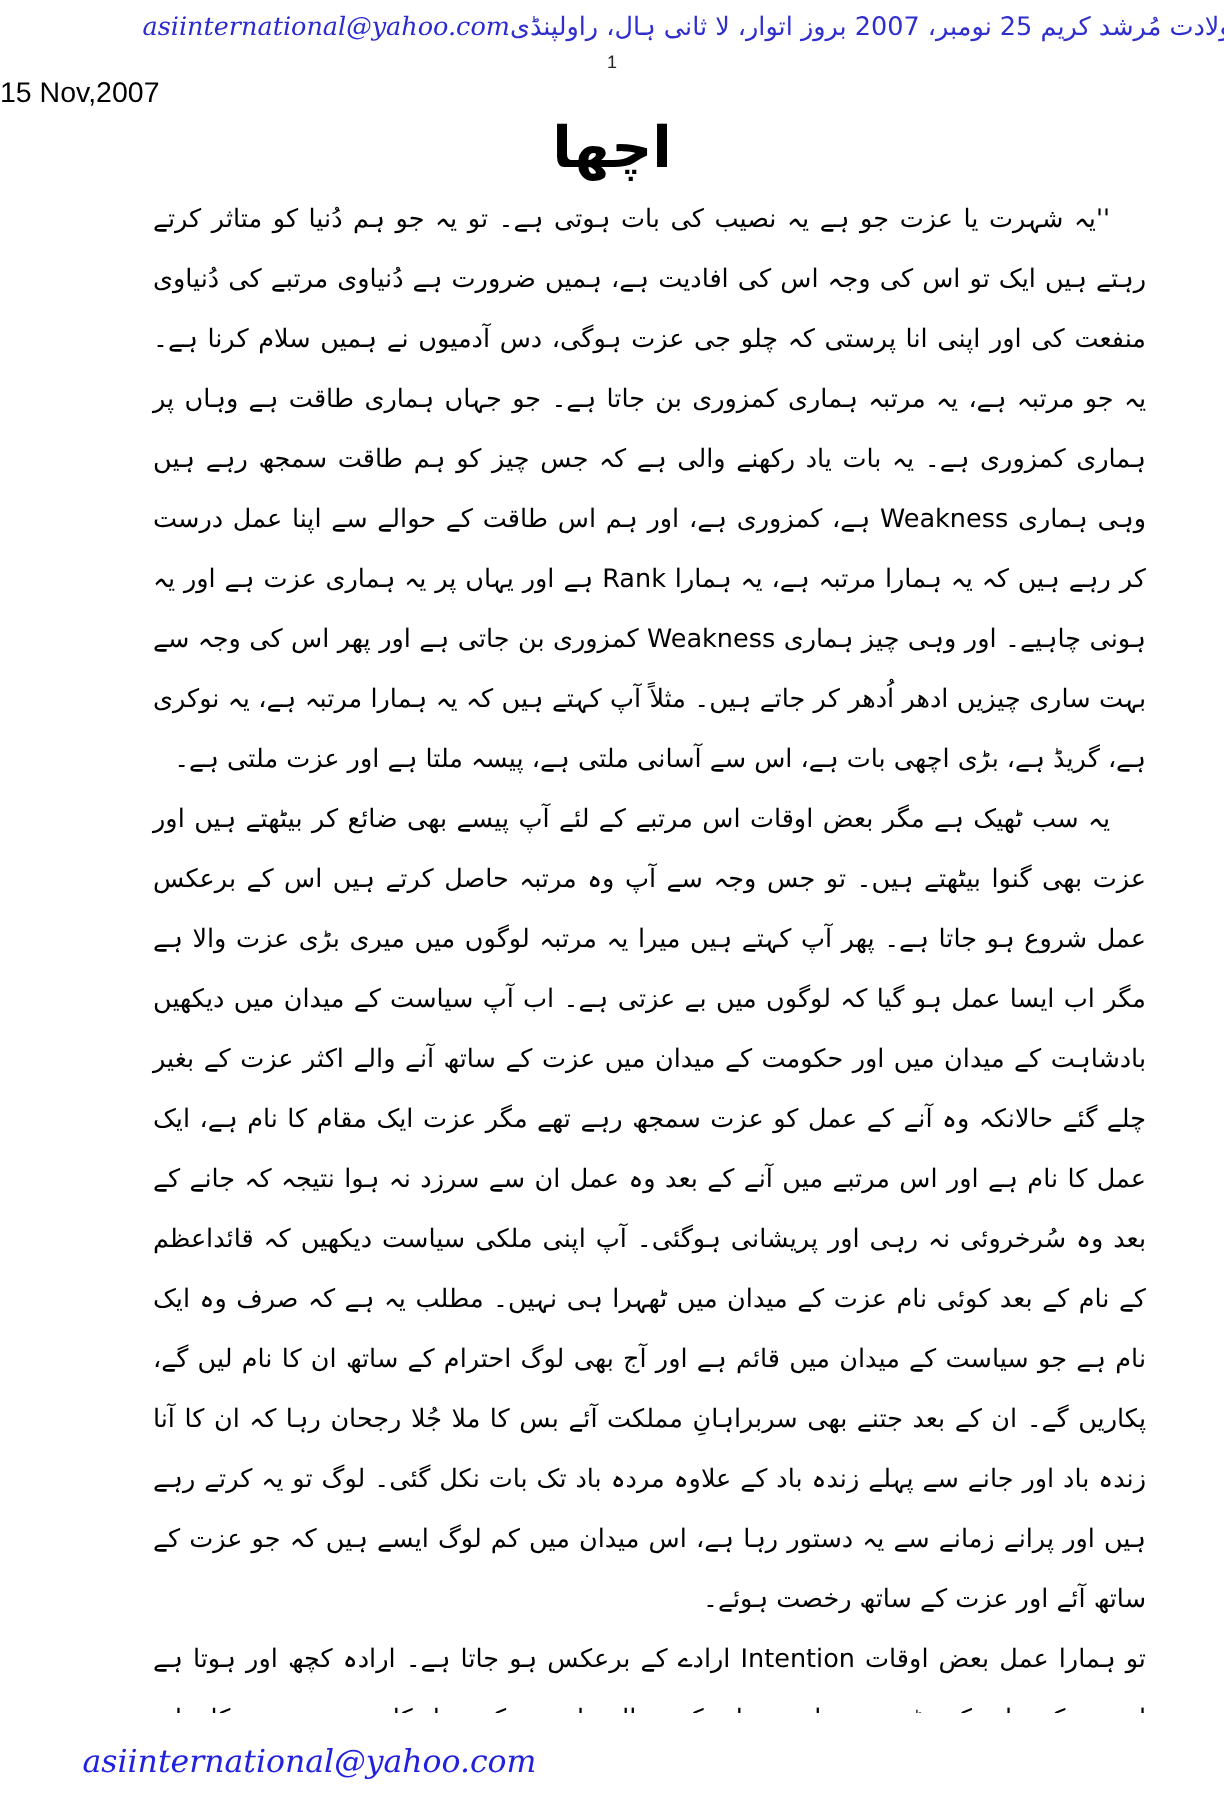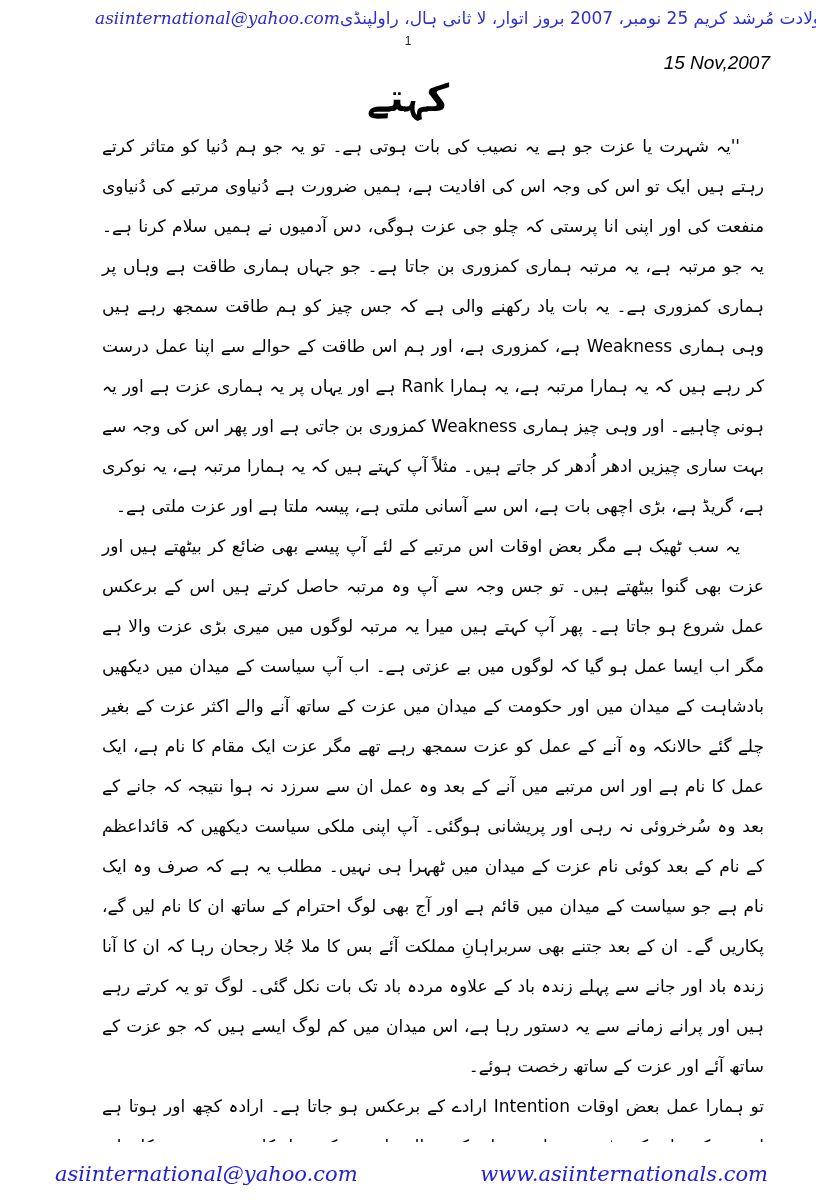--- a/index.html
+++ b/index.html
@@ -40,28 +40,26 @@
   }
   .page-number {
     text-align: center;
     font-family: "Liberation Sans", sans-serif;
     font-size: 12px;
     color: #222222;
     line-height: 14px;
     margin-top: 1px;
   }
   .date-line {
-    text-align: right;
     padding-right: 46px;
     font-family: "Liberation Sans", sans-serif;
     font-size: 19px;
     color: #000000;
     line-height: 22px;
     margin-top: 4px;
-    font-style: italic;
   }
   
   .doc-title {
     direction: rtl;
     text-align: center;
     font-size: 38px;
     font-weight: bold;
     line-height: 44px;
     margin: 2px 0 6px 0;
     color: #000000;
@@ -108,24 +106,23 @@
 
 <div class="header-row">
   <a class="header-email">asiinternational@yahoo.com</a>
   <div class="header-event">جشن یوم ولادت مُرشد کریم 25 نومبر، 2007 بروز اتوار، لا ثانی ہال، راولپنڈی</div>
 </div>
 
 <div class="page-number">1</div>
 
 <div class="date-line">15 Nov,2007</div>
 
-<div class="doc-title">کہتے</div>
+<div class="doc-title">اچھا</div>
 
 <div class="content">
   <p class="indent">''یہ شہرت یا عزت جو ہے یہ نصیب کی بات ہوتی ہے۔ تو یہ جو ہم دُنیا کو متاثر کرتے رہتے ہیں ایک تو اس کی وجہ اس کی افادیت ہے، ہمیں ضرورت ہے دُنیاوی مرتبے کی دُنیاوی منفعت کی اور اپنی انا پرستی کہ چلو جی عزت ہوگی، دس آدمیوں نے ہمیں سلام کرنا ہے۔ یہ جو مرتبہ ہے، یہ مرتبہ ہماری کمزوری بن جاتا ہے۔ جو جہاں ہماری طاقت ہے وہاں پر ہماری کمزوری ہے۔ یہ بات یاد رکھنے والی ہے کہ جس چیز کو ہم طاقت سمجھ رہے ہیں وہی ہماری Weakness ہے، کمزوری ہے، اور ہم اس طاقت کے حوالے سے اپنا عمل درست کر رہے ہیں کہ یہ ہمارا مرتبہ ہے، یہ ہمارا Rank ہے اور یہاں پر یہ ہماری عزت ہے اور یہ ہونی چاہیے۔ اور وہی چیز ہماری Weakness کمزوری بن جاتی ہے اور پھر اس کی وجہ سے بہت ساری چیزیں ادھر اُدھر کر جاتے ہیں۔ مثلاً آپ کہتے ہیں کہ یہ ہمارا مرتبہ ہے، یہ نوکری ہے، گریڈ ہے، بڑی اچھی بات ہے، اس سے آسانی ملتی ہے، پیسہ ملتا ہے اور عزت ملتی ہے۔</p>
   <p class="indent">یہ سب ٹھیک ہے مگر بعض اوقات اس مرتبے کے لئے آپ پیسے بھی ضائع کر بیٹھتے ہیں اور عزت بھی گنوا بیٹھتے ہیں۔ تو جس وجہ سے آپ وہ مرتبہ حاصل کرتے ہیں اس کے برعکس عمل شروع ہو جاتا ہے۔ پھر آپ کہتے ہیں میرا یہ مرتبہ لوگوں میں میری بڑی عزت والا ہے مگر اب ایسا عمل ہو گیا کہ لوگوں میں بے عزتی ہے۔ اب آپ سیاست کے میدان میں دیکھیں بادشاہت کے میدان میں اور حکومت کے میدان میں عزت کے ساتھ آنے والے اکثر عزت کے بغیر چلے گئے حالانکہ وہ آنے کے عمل کو عزت سمجھ رہے تھے مگر عزت ایک مقام کا نام ہے، ایک عمل کا نام ہے اور اس مرتبے میں آنے کے بعد وہ عمل ان سے سرزد نہ ہوا نتیجہ کہ جانے کے بعد وہ سُرخروئی نہ رہی اور پریشانی ہوگئی۔ آپ اپنی ملکی سیاست دیکھیں کہ قائداعظم کے نام کے بعد کوئی نام عزت کے میدان میں ٹھہرا ہی نہیں۔ مطلب یہ ہے کہ صرف وہ ایک نام ہے جو سیاست کے میدان میں قائم ہے اور آج بھی لوگ احترام کے ساتھ ان کا نام لیں گے، پکاریں گے۔ ان کے بعد جتنے بھی سربراہانِ مملکت آئے بس کا ملا جُلا رجحان رہا کہ ان کا آنا زندہ باد اور جانے سے پہلے زندہ باد کے علاوہ مردہ باد تک بات نکل گئی۔ لوگ تو یہ کرتے رہے ہیں اور پرانے زمانے سے یہ دستور رہا ہے، اس میدان میں کم لوگ ایسے ہیں کہ جو عزت کے ساتھ آئے اور عزت کے ساتھ رخصت ہوئے۔</p>
   <p>تو ہمارا عمل بعض اوقات Intention ارادے کے برعکس ہو جاتا ہے۔ ارادہ کچھ اور ہوتا ہے اور ہم کچھ اور کر بیٹھتے ہیں اور یہ یاد رکھنے والی بات ہے کہ عمل کا وہ حصہ جس کا تعلق لوگوں کو متاثر کرنے کے ساتھ ہے، اس حصے میں ہمیشہ غلطی ہوسکتی ہے۔ اس لئے بڑی احتیاط کرنی چاہیے۔ عمل کا وہ حصہ جس سے ہم لوگوں کو متاثر کرنا چاہ رہے ہیں ہم اسی میں غلطی کر جاتے ہیں بلکہ اسی کے اندر غلطی ہوجاتی ہے، مثلاً یہ کہ ہم پیسے کے ذریعے عزت حاصل کرتے ہیں اور سیاسی عمل سے ہم عزت سے محروم ہو جاتے ہیں، حکومت کے ذریعے ہم عزت حاصل کرتے ہیں اور حکومت کے اندر ہی ہم ظلم کر بیٹھتے ہیں۔ تو وہی عمل جو ہمیں باعث عزت بنا رہا تھا اسی عمل کے اندر اگر ہم Intensity بدل دیں، تو عزت سے محروم ہو جاتے ہیں۔ مثلاً آپ پولیس کو لے لیں، پولیس کا کام احتیاط کے ساتھ طاقت کا استعمال کرنا ہے تا کہ مجرموں سے یا ان کی زد سے معاشرہ بچ جائے، یہ بڑا اچھا کام ہے اور ان کے پاس طاقت ہونی چاہیے تا کہ شریف آدمی کی زندگی آسانی سے گزرے اور مجرم کے اوپر طاقت کا استعمال ہو لیکن پریشانی کا وقت تب آتا ہے جب طاقت استعمال کرتے وقت سمجھ نہیں آتی کہ مجرم کون ہے اور غیر مجرم کون ہے۔ پولیس والا کہتا ہے کہ گاڑی چیک کرتا کہ کہیں کوئی نامناسب انسان کوئی نامناسب شئے لے کر نہ جا رہا ہو۔ اگر اگر ایک مناسب آدمی مناسب شئے لے کر جا رہا ہے اور پولیس والے بے تحاشہ قسم کی چیکنگ کرتے ہیں تو وہ سارا اثر جو ہے وہ غلط ہو جاتا ہے Intention صحیح ہے،</p>
 </div>
 
 <div class="footer-row">
   <a class="footer-link">asiinternational@yahoo.com</a>
-  <a class="footer-link">www.asiinternationals.com</a>
 </div>
 
 </body></html>

